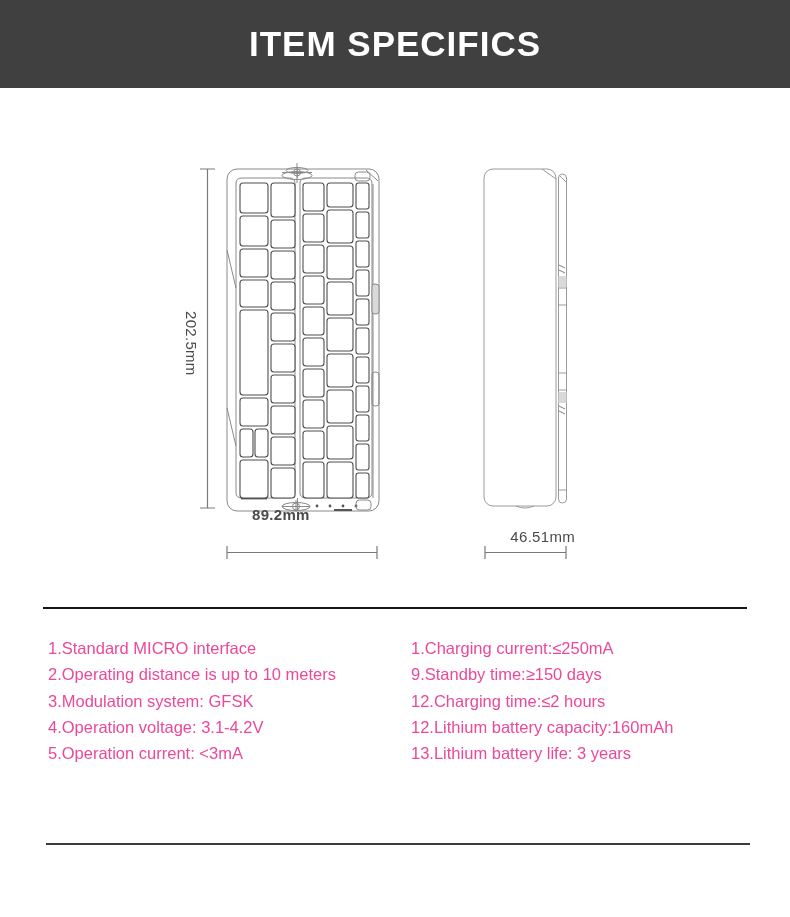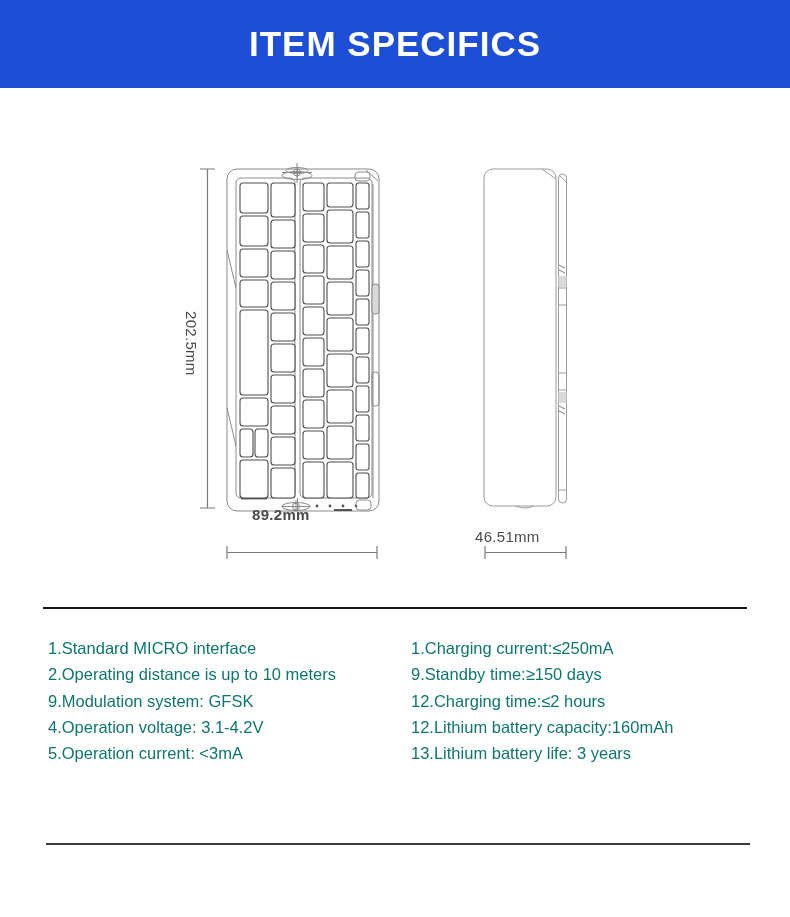--- a/index.html
+++ b/index.html
@@ -3,45 +3,45 @@
 <meta charset="utf-8">
 <style>
   html,body{margin:0;padding:0;background:#fff;}
   #page{
     position:relative;width:790px;height:917px;background:#ffffff;overflow:hidden;
     font-family:"Liberation Sans","DejaVu Sans",sans-serif;
   }
   
   .header{
     position:absolute;left:0;top:0;width:790px;height:88px;
-    background:#1d4ed8;display:flex;align-items:center;justify-content:center;
+    background:#404040;display:flex;align-items:center;justify-content:center;
   }
   .header h1{
     margin:0;color:#ffffff;font-size:35px;font-weight:bold;letter-spacing:1px;
     font-family:"Liberation Sans","DejaVu Sans",sans-serif;
   }
   
   svg.drawing{position:absolute;left:0;top:0;}
   
   .dim-label{
     position:absolute;color:#4a4a4a;font-size:15px;letter-spacing:0.3px;
   }
   .dim-label.vert{
     left:183px;top:301px;writing-mode:vertical-rl;height:84px;text-align:center;
   }
   .dim-label.front-w{left:252px;top:506px;width:100px;text-align:left;font-weight:bold;}
-  .dim-label.side-w{left:475px;top:528px;width:100px;text-align:left;}
+  .dim-label.side-w{left:475px;top:528px;width:100px;text-align:right;}
   
   .divider{position:absolute;height:2px;background:#161616;}
   .divider.top{left:43px;top:607px;width:704px;}
   .divider.bottom{left:46px;top:843px;width:704px;background:#3c3c3c;}
   
   .spec-col{
     position:absolute;top:635px;margin:0;padding:0;list-style:none;
-    color:#0f766e;font-size:16.5px;line-height:26.3px;white-space:nowrap;
+    color:#ec4899;font-size:16.5px;line-height:26.3px;white-space:nowrap;
   }
   .spec-col.left{left:48px;}
   .spec-col.right{left:411px;}
 </style>
 </head>
 <body>
 
 <div id="page">
 
   <div class="header">
@@ -185,21 +185,21 @@
 
   <div class="dim-label vert">202.5mm</div>
   <div class="dim-label front-w">89.2mm</div>
   <div class="dim-label side-w">46.51mm</div>
 
   <div class="divider top"></div>
 
   <ul class="spec-col left">
     <li>1.Standard MICRO interface</li>
     <li>2.Operating distance is up to 10 meters</li>
-    <li>9.Modulation system: GFSK</li>
+    <li>3.Modulation system: GFSK</li>
     <li>4.Operation voltage: 3.1-4.2V</li>
     <li>5.Operation current: &lt;3mA</li>
   </ul>
 
   <ul class="spec-col right">
     <li>1.Charging current:≤250mA</li>
     <li>9.Standby time:≥150 days</li>
     <li>12.Charging time:≤2 hours</li>
     <li>12.Lithium battery capacity:160mAh</li>
     <li>13.Lithium battery life: 3 years</li>

